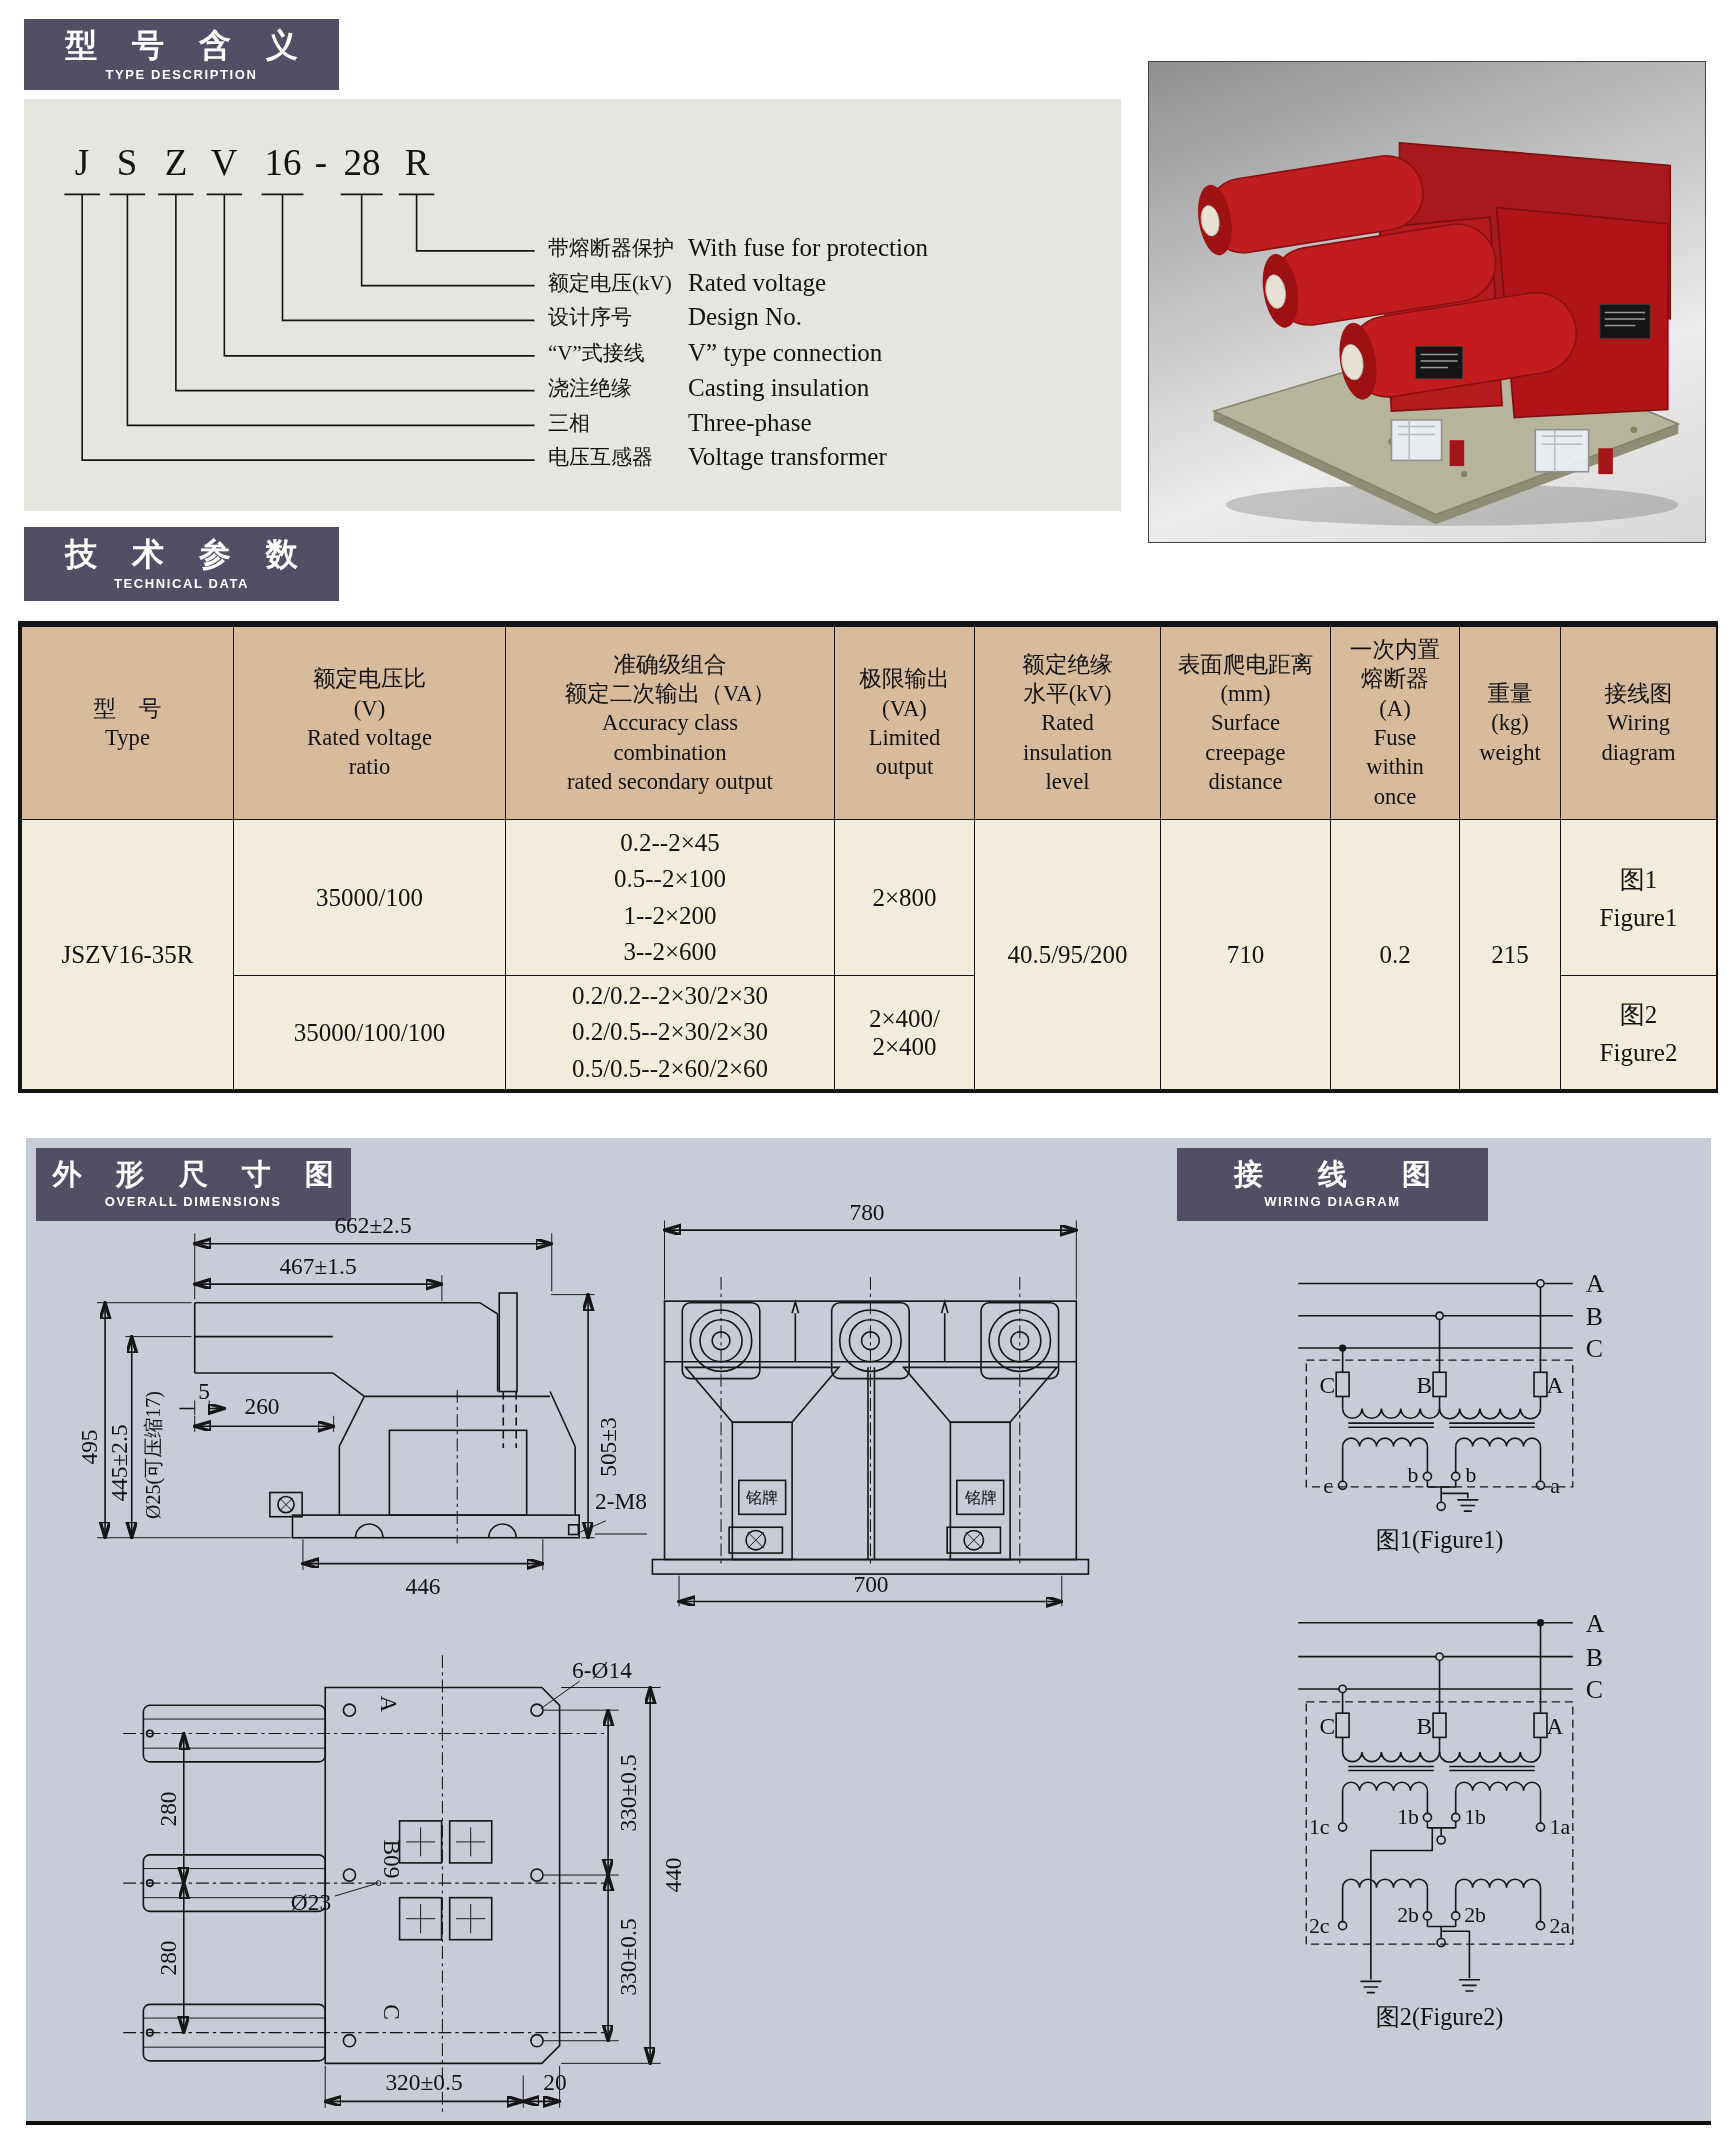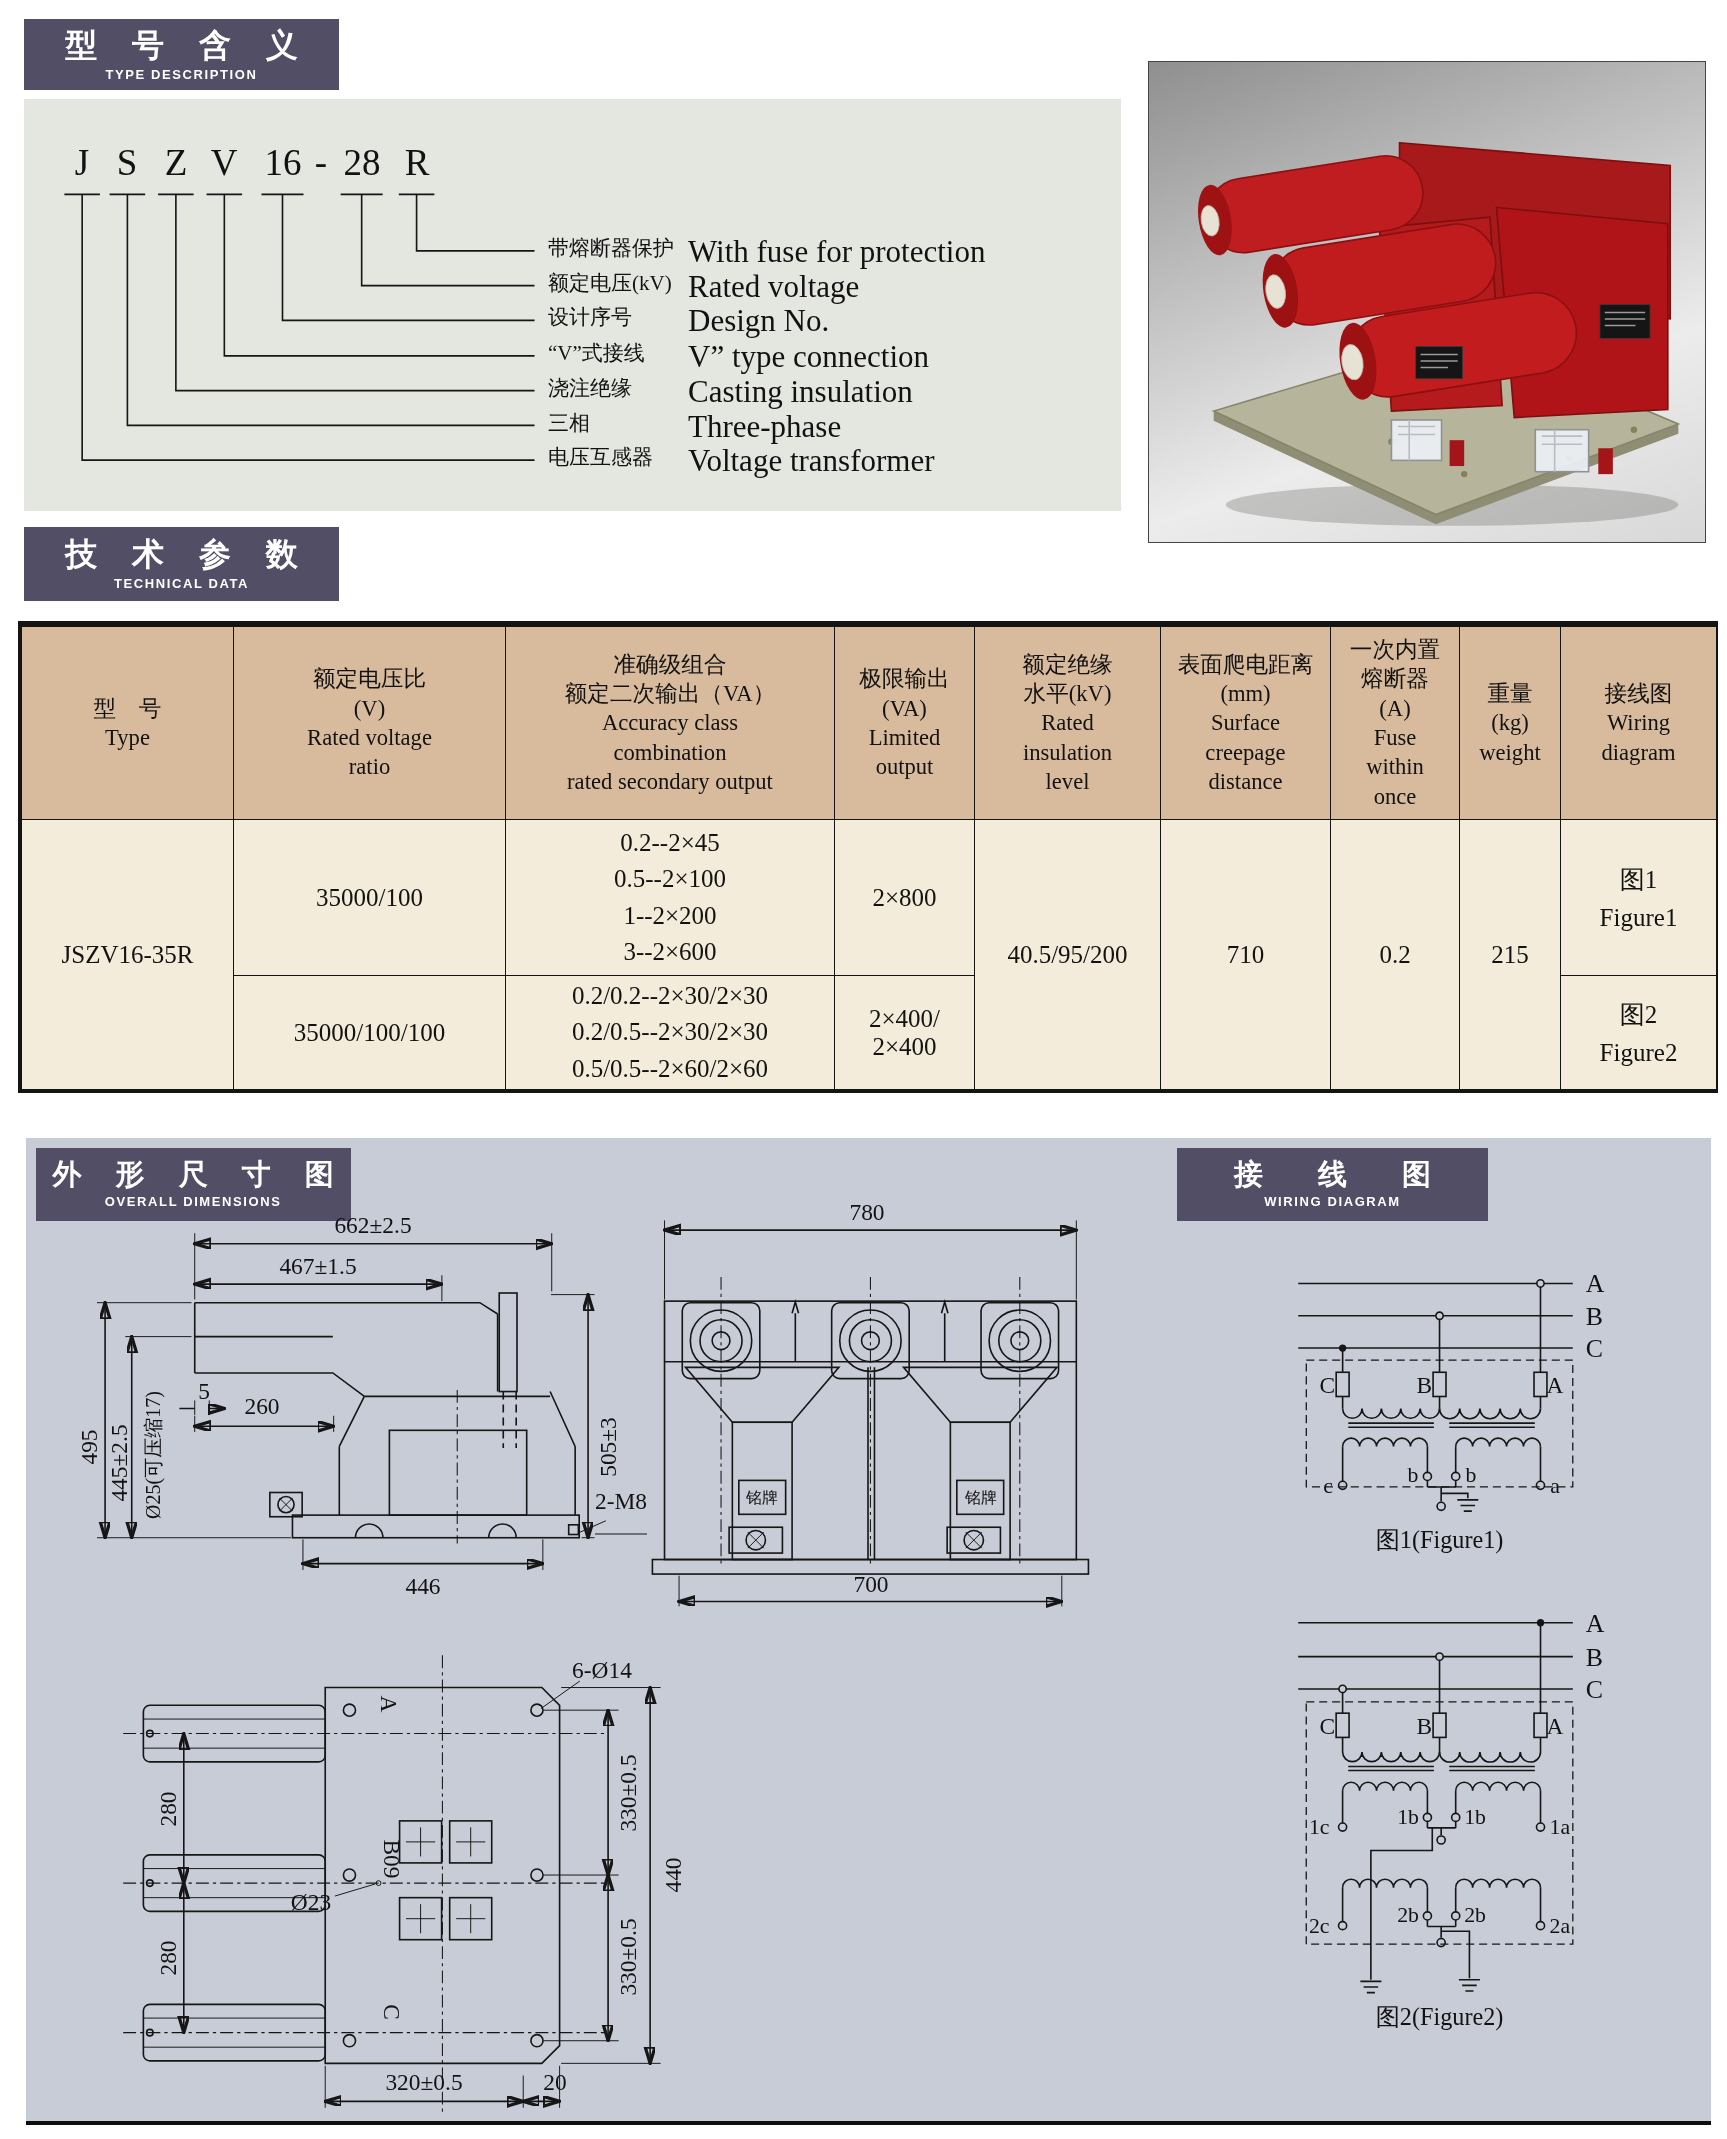--- a/index.html
+++ b/index.html
@@ -10,21 +10,21 @@
   .hdrbox{position:absolute;background:#514e66;color:#ffffff;display:flex;flex-direction:column;
           align-items:center;justify-content:center;
           font-family:"Liberation Sans","DejaVu Sans",sans-serif;}
   .hz{font-size:32px;font-weight:bold;letter-spacing:13px;text-indent:13px;line-height:1;}
   .he{font-size:13px;font-weight:bold;letter-spacing:1.6px;margin-top:6.5px;line-height:1;}
 
   
   .tpanel{position:absolute;left:24px;top:99px;width:1097px;height:412px;background:#e4e6e0;}
   .code{position:absolute;top:45px;transform:translateX(-50%);font-size:37px;line-height:1;}
   .tl-zh{position:absolute;left:524px;font-size:21px;white-space:nowrap;}
-  .tl-en{position:absolute;left:664px;font-size:31px;white-space:nowrap;}
+  .tl-en{position:absolute;left:664px;font-size:25px;white-space:nowrap;}
 
   
   .photo{position:absolute;left:1148px;top:61px;width:556px;height:480px;border:1.6px solid #454545;
          background:linear-gradient(160deg,#8f8f8f 0%,#b9b9b9 30%,#ececec 68%,#d8d8d8 100%);}
 
   
   .tblwrap{position:absolute;left:18px;top:621px;width:1694px;border:3.2px solid #141414;border-top:5.7px solid #141414;}
   table.tech{border-collapse:collapse;width:100%;table-layout:fixed;}
   table.tech td{border:1.6px solid #141414;text-align:center;vertical-align:middle;padding:0 3.2px;}
   tr.hrow td{background:#d8bb9d;height:192px;font-size:22.6px;line-height:1.3;}

